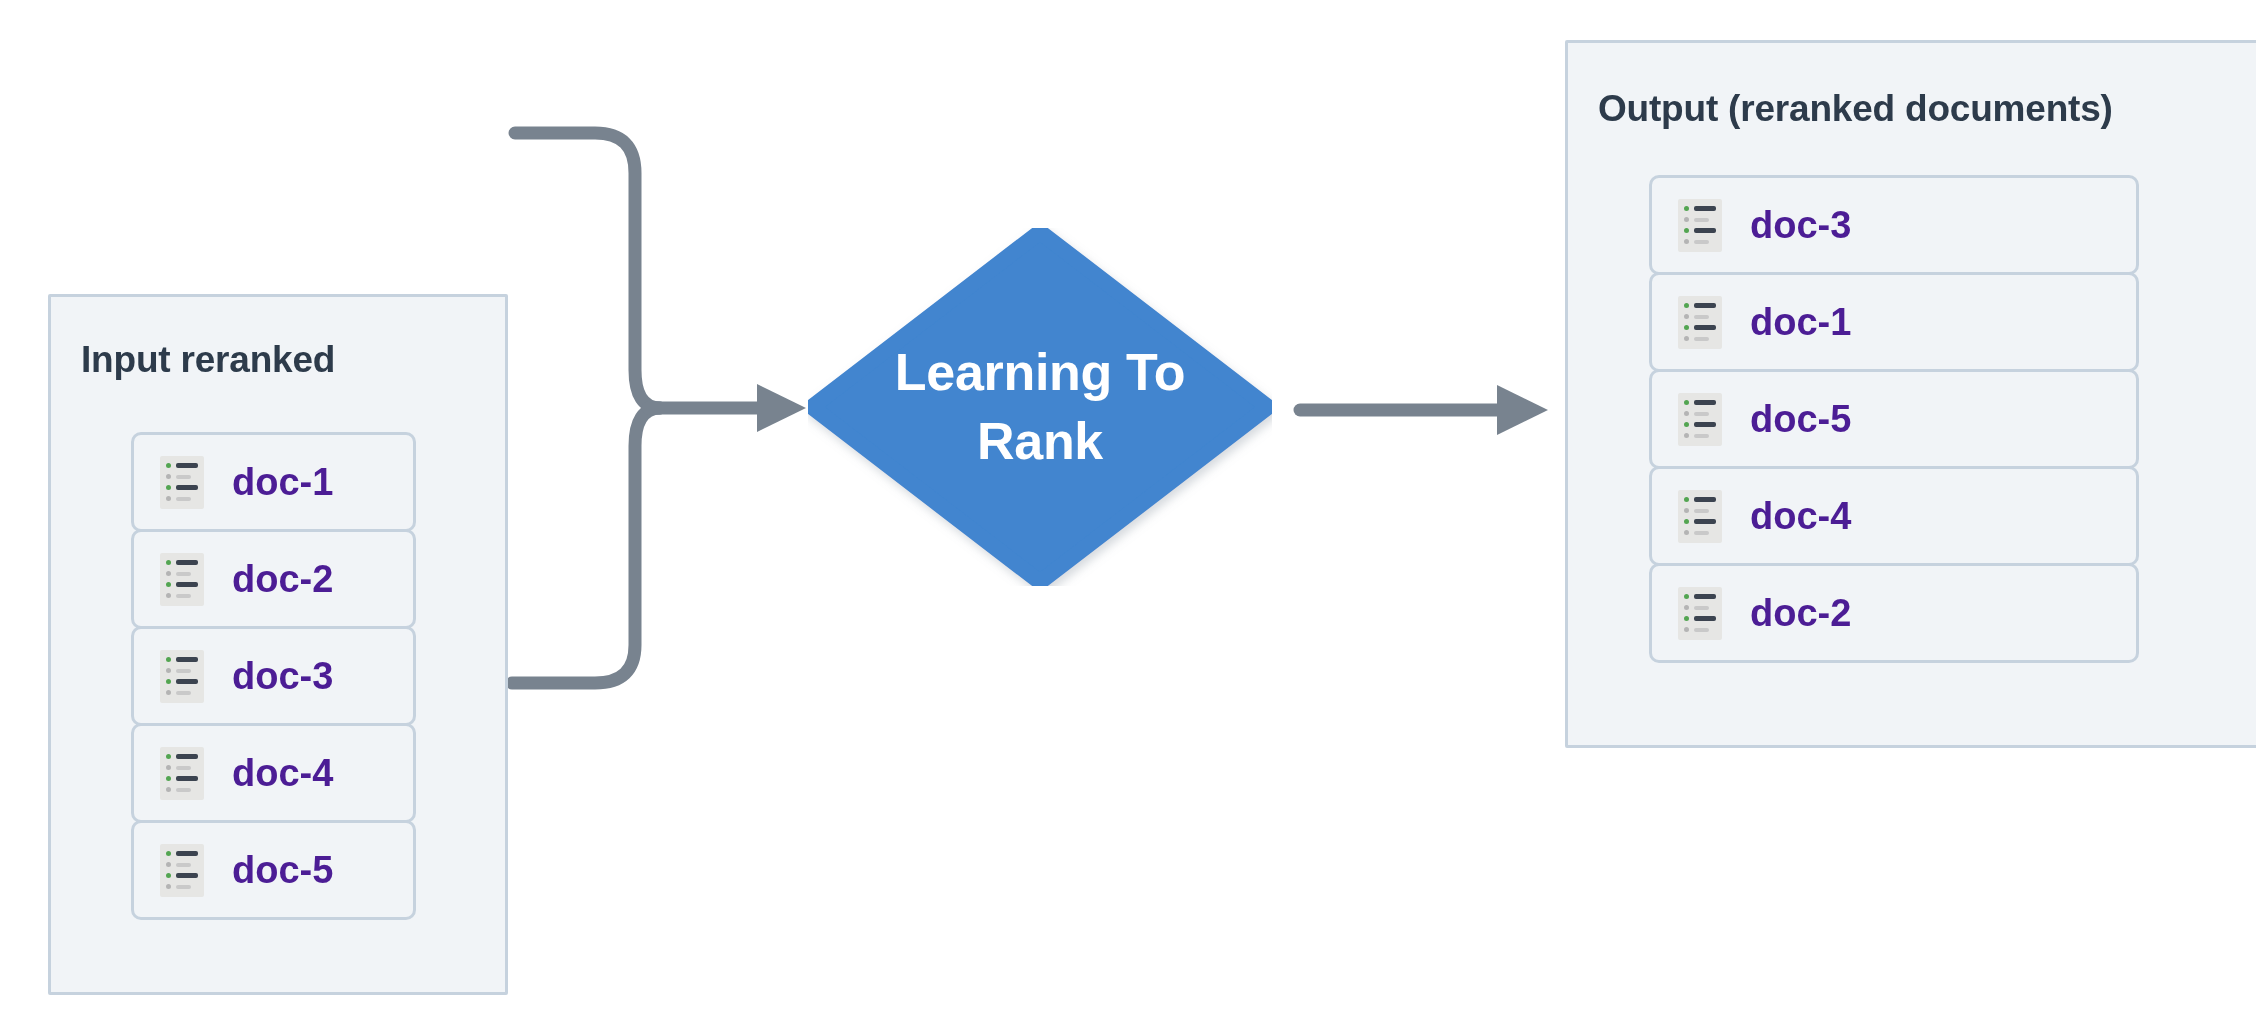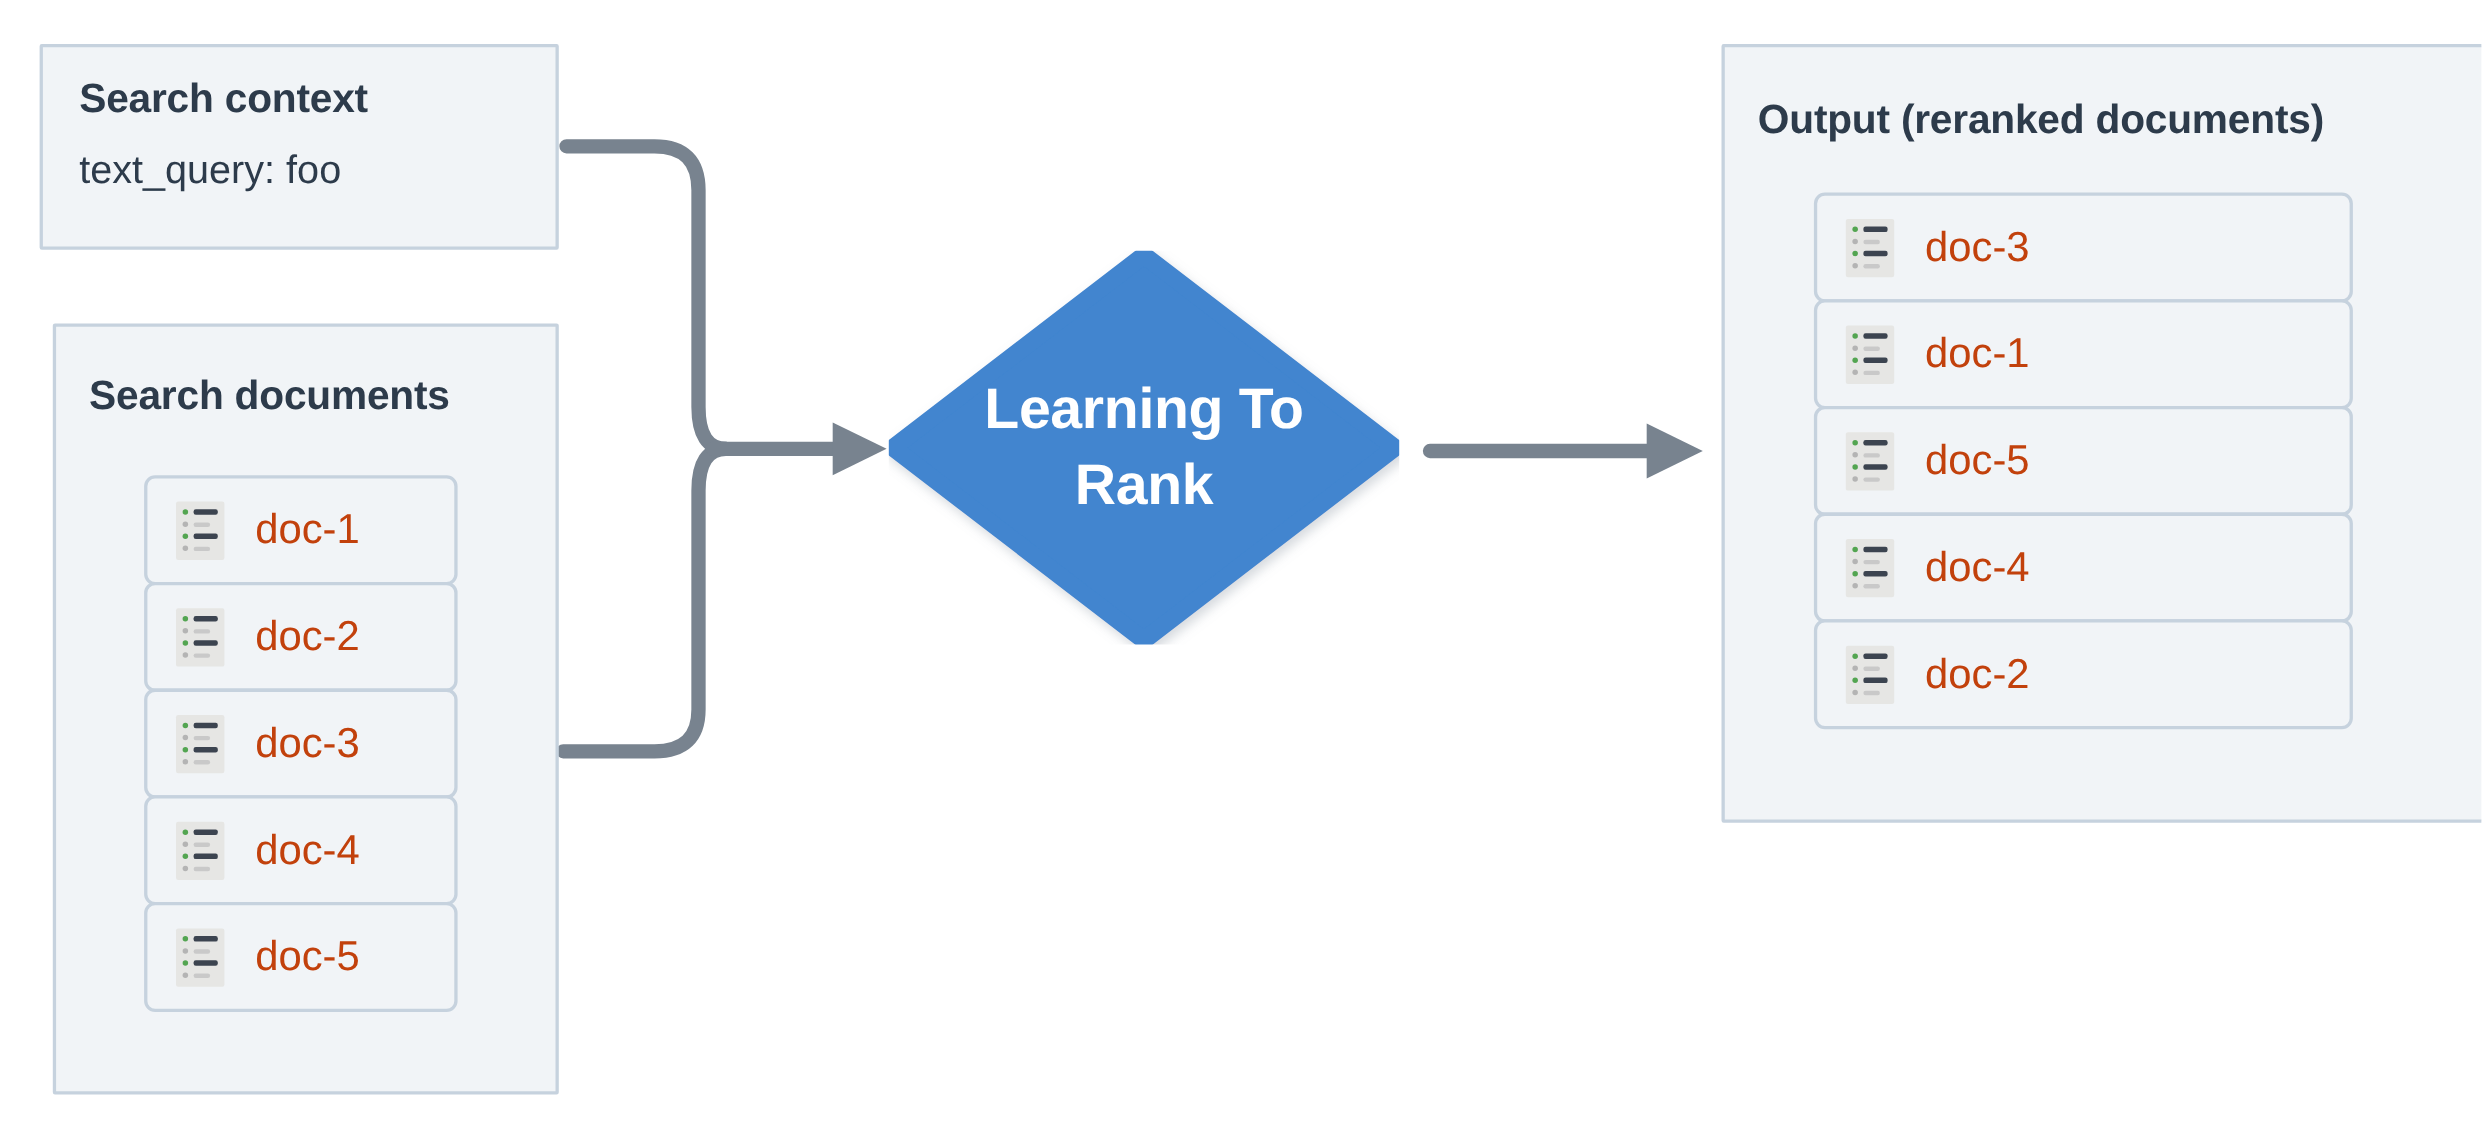--- a/index.html
+++ b/index.html
@@ -110,22 +110,22 @@
     box-sizing: border-box;
     background: #f1f4f7;
     border: 3px solid #c6d2de;
     border-radius: 10px;
     margin-bottom: -3px;
     padding-left: 26px;
   }
   .doc-item:first-child { border-top-left-radius: 10px; border-top-right-radius: 10px; }
   .doc-label {
     font-size: 38px;
-    font-weight: normal;
-    color: #c2410c;
+    font-weight: bold;
+    color: #4c1d95;
     margin-left: 28px;
     white-space: nowrap;
   }
 
   
   .doc-icon {
     width: 44px;
     height: 53px;
     background: #e6e6e4;
     border-radius: 2px;
@@ -210,27 +210,23 @@
 
     <path d="M 512 683 L 595 683 Q 635 683 635 645 L 635 446 Q 635 408 660 408" fill="none" stroke="#78838f" stroke-width="13" stroke-linecap="round" stroke-linejoin="round"></path>
 
     <path d="M 648 408 L 760 408" fill="none" stroke="#78838f" stroke-width="13" stroke-linecap="round"></path>
     <polygon points="757,384 806,408 757,432" fill="#78838f"></polygon>
 
     <path d="M 1300 410 L 1500 410" fill="none" stroke="#78838f" stroke-width="13" stroke-linecap="round"></path>
     <polygon points="1497,385 1548,410 1497,435" fill="#78838f"></polygon>
   </svg>
 
-  <div class="panel" id="search-context">
-    <div class="panel-title">Search context</div>
-    <div class="kv">text_query: foo</div>
-  </div>
 
   <div class="panel" id="input-documents">
-    <div class="panel-title">Search documents</div>
+    <div class="panel-title">Input reranked</div>
     <div class="doc-list" id="input-doc-list">
         <div class="doc-item">
           <div class="doc-icon">
             <div class="icon-row">
               <span class="icon-dot green"></span>
               <span class="icon-bar dark"></span>
             </div>
             <div class="icon-row">
               <span class="icon-dot grey"></span>
               <span class="icon-bar light"></span>

